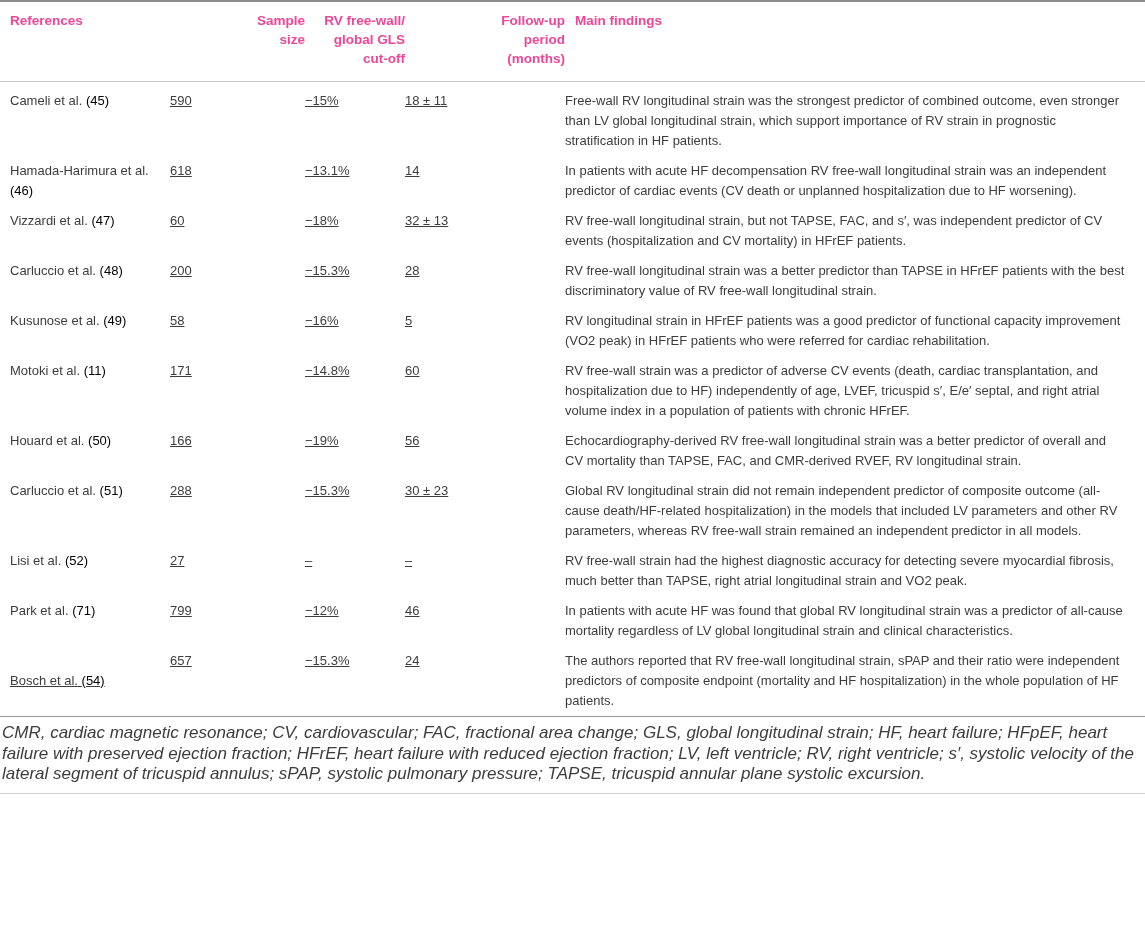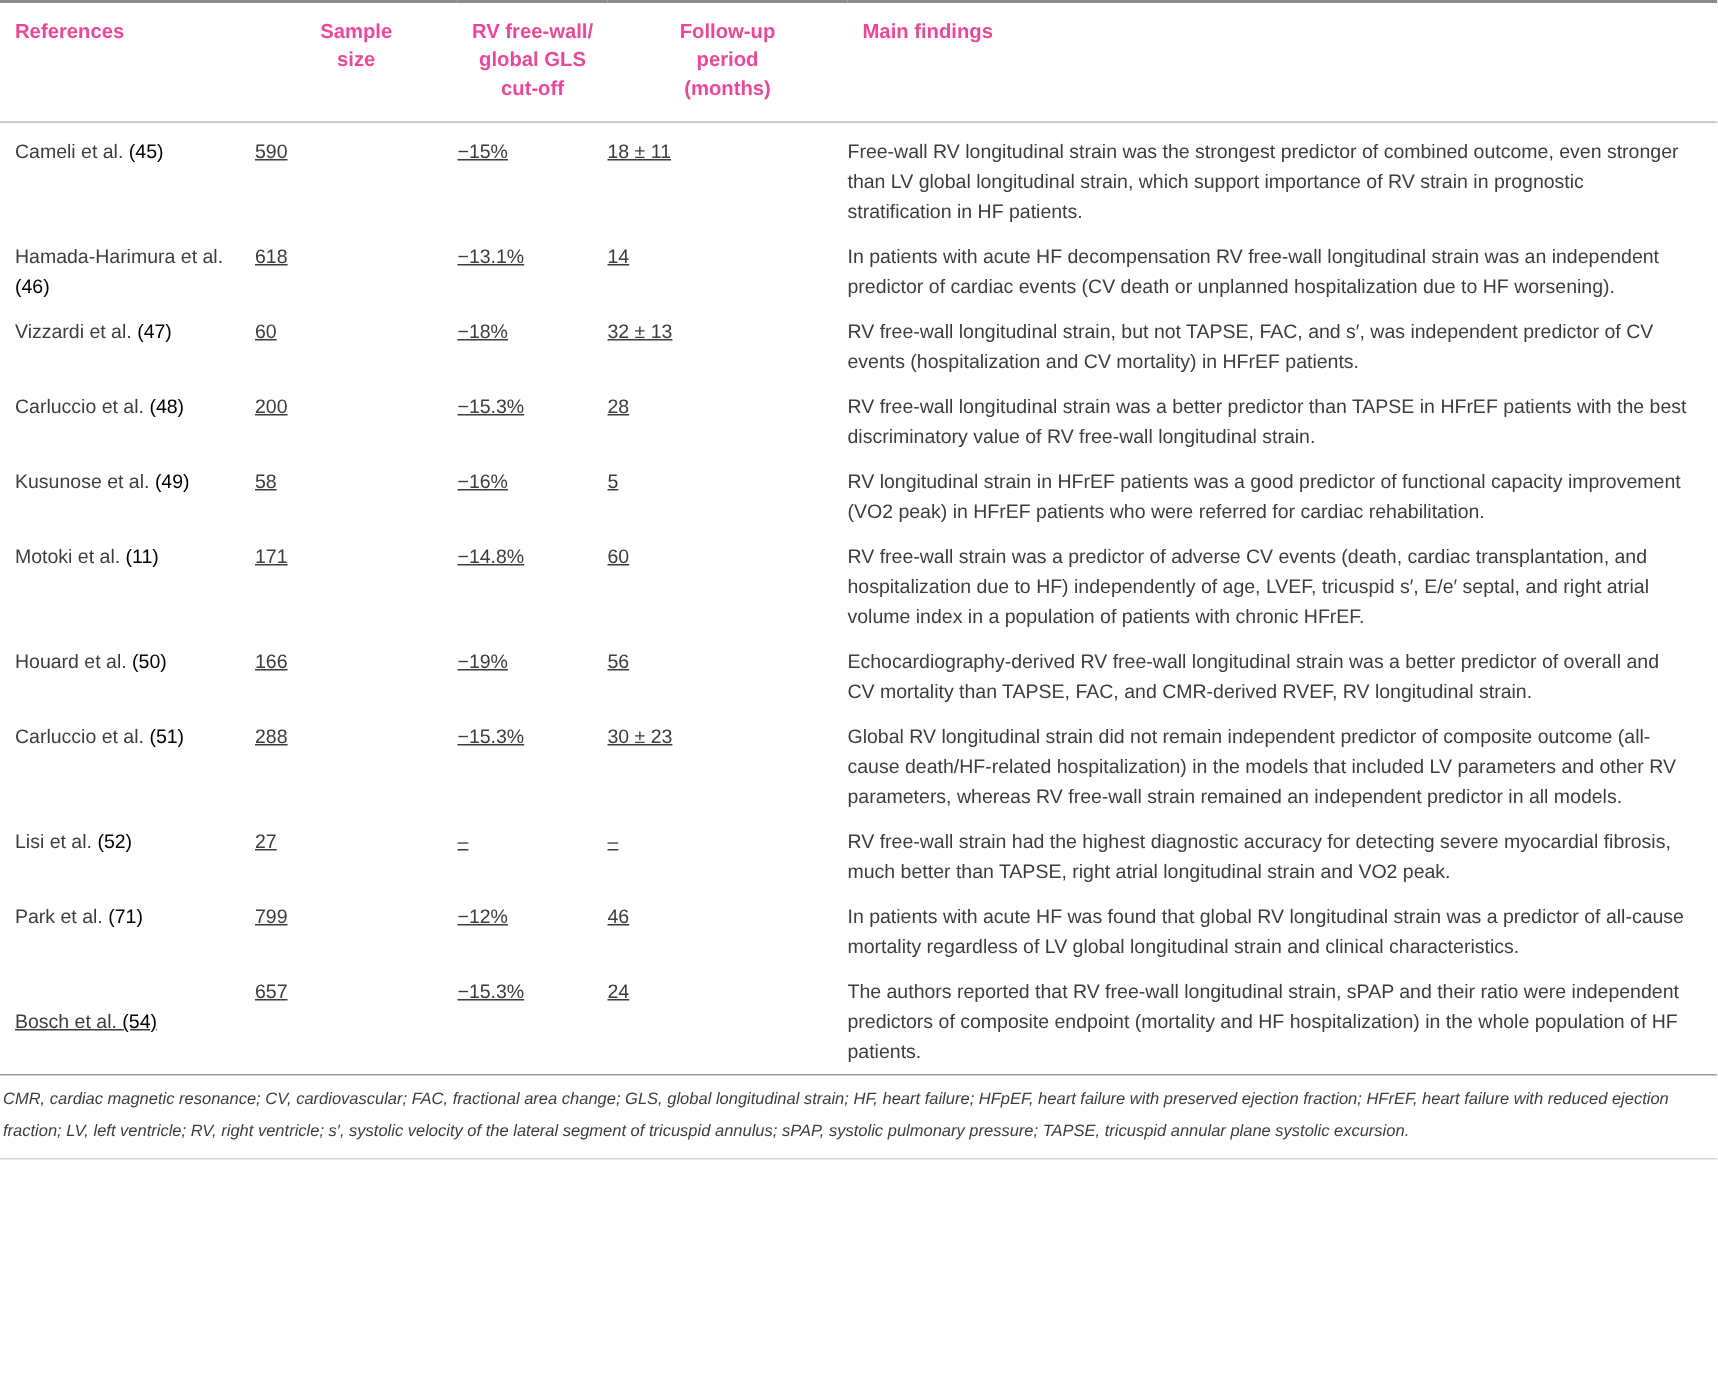--- a/index.html
+++ b/index.html
@@ -31,21 +31,21 @@
     border-bottom: 1px solid #c6c6c6;
     padding: 9px 0 13px 0;
     vertical-align: top;
     font-size: 13.5px;
     line-height: 19px;
     font-weight: bold;
     color: #ec4899;
     white-space: pre-line;
   }
   thead th.left { text-align: left; padding-left: 10px; }
-  thead th.center { text-align: center; }
+  thead th.center { text-align: right; }
 
   tbody td {
     vertical-align: top;
     padding: 5px 0 5px 0;
     font-size: 13px;
     line-height: 20px;
     color: #3d3d3d;
   }
   tbody tr:first-child td { padding-top: 9px; }
   td.c-ref { text-align: left; padding-left: 10px; padding-right: 6px; }
@@ -54,21 +54,21 @@
   td.valign-mid { vertical-align: middle; text-decoration: underline; }
 
   .cite { color: #000000; cursor: pointer; text-decoration: none; }
 
   .footnote {
     border-top: 1px solid #9a9a9a;
     border-bottom: 1px solid #cfcfcf;
     margin-top: 0;
     padding: 6px 4px 8px 2px;
     font-style: italic;
-    font-size: 11px;
+    font-size: 17px;
     line-height: 20.5px;
     color: #3d3d3d;
   }
 </style>
 </head>
 <body>
 
 <div class="page">
 
   <table class="ref-table">

